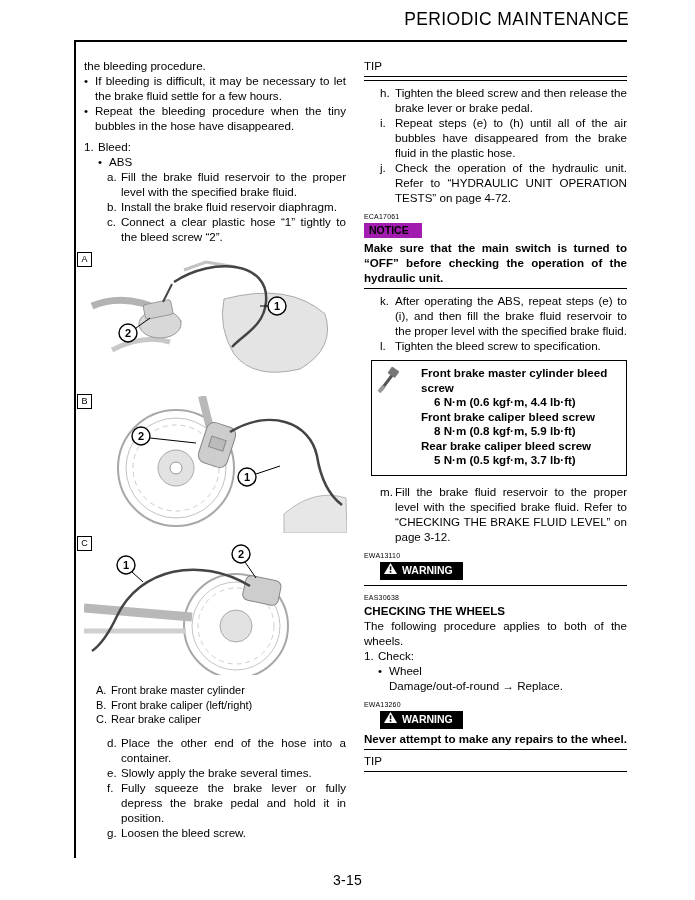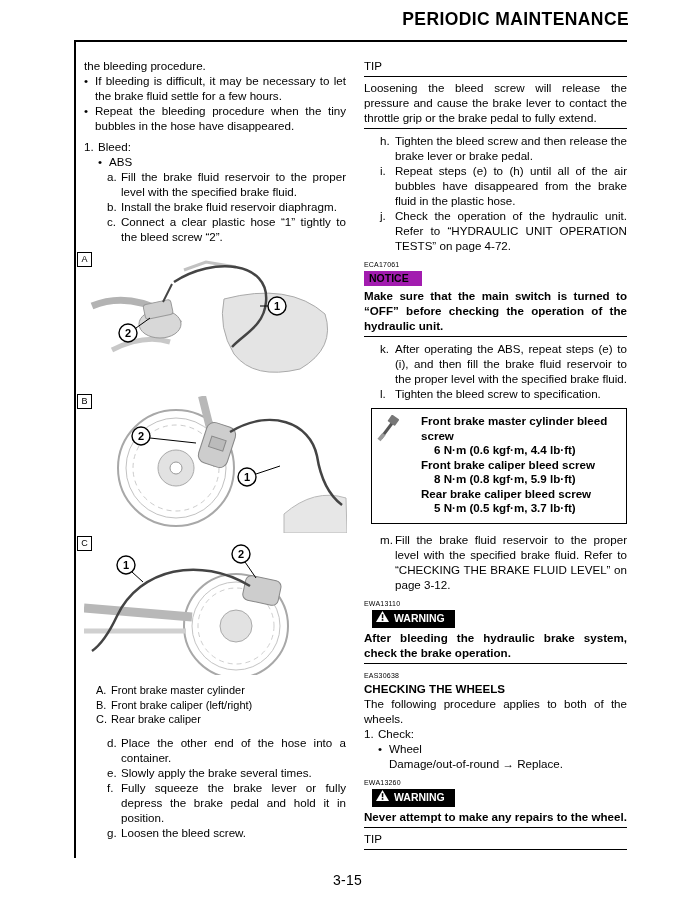--- a/index.html
+++ b/index.html
@@ -2,21 +2,21 @@
 <html><head>
 <meta charset="utf-8">
 <style>
   html,body{margin:0;padding:0}
   body{
     width:695px;height:900px;position:relative;overflow:hidden;
     background:#fff;color:#000;
     font-family:"Liberation Sans",sans-serif;
     -webkit-font-smoothing:antialiased;
   }
-  .header-title{position:absolute;top:9px;right:66px;font-size:17.5px;font-weight:700;letter-spacing:.4px}
+  .header-title{position:absolute;top:9px;right:66px;font-size:17.5px;font-weight:400;letter-spacing:.4px}
   .rule-top{position:absolute;top:40px;left:74px;width:553px;height:2px;background:#000}
   .rule-left{position:absolute;top:40px;left:74px;width:2px;height:818px;background:#000}
 
   .col{position:absolute;top:58px;font-size:11.6px;line-height:15px}
   .col-left{left:84px;width:262px}
   .col-right{left:364px;width:263px}
 
   .just{text-align:justify;margin:0}
   .li{display:flex;align-items:flex-start}
   .li .mk{flex:none}
@@ -40,21 +40,21 @@
   }
   .co{font-family:"Liberation Sans",sans-serif;font-size:11px;font-weight:700;fill:#000}
   .cap{display:flex;margin-left:12px;font-size:11px;line-height:14.5px}
   .cap .mk{flex:none;width:15px}
 
   
   .tip-label{font-weight:400}
   .rule{height:1px;background:#000;margin:3px 0 3px}
   .code{font-size:7px;line-height:9px;margin-top:7px;letter-spacing:.2px}
   .badge-notice{display:inline-block;background:#a21caf;color:#000;font-weight:700;font-size:10.5px;line-height:14px;padding:0 13px 1px 5px;margin:2px 0 2px}
-  .badge-warn{display:inline-flex;align-items:center;gap:5px;background:#000;color:#fff;font-weight:700;font-size:10.5px;line-height:15px;padding:1px 10px 2px 4px;margin:2px 8px 2px}
+  .badge-warn{display:inline-flex;align-items:center;gap:5px;background:#000;color:#fff;font-weight:700;font-size:10.5px;line-height:15px;padding:1px 10px 2px 4px;margin:2px 16px 2px}
   .bold{font-weight:700}
   .sec-head{font-weight:700;margin-top:1px}
 
   .spec{border:1.5px solid #000;display:flex;gap:20px;padding:5px 4px 7px 5px;margin:7px 0 8px 7px;font-weight:700;line-height:14.5px}
   .spec .icon-col{flex:none;width:24px;padding-top:1px}
   .spec .names{flex:1}
   .spec .val{padding-left:13px}
 
   .page-num{position:absolute;bottom:12px;left:0;width:695px;text-align:center;font-size:14px;letter-spacing:.3px}
 </style>
@@ -194,21 +194,20 @@
       <span class="tx">Loosen the bleed screw.</span>
     </div>
 
   </div>
 
   <div class="col col-right">
 
     <div>
       <div class="tip-label">TIP</div>
       <div class="rule"></div>
-      <p class="just">Loosening the bleed screw will release the pressure and cause the brake lever to contact the throttle grip or the brake pedal to fully extend.</p>
       <div class="rule"></div>
     </div>
 
     <div class="li rsub mt4">
       <span class="mk">h.</span>
       <span class="tx">Tighten the bleed screw and then release the brake lever or brake pedal.</span>
     </div>
     <div class="li rsub">
       <span class="mk">i.</span>
       <span class="tx">Repeat steps (e) to (h) until all of the air bubbles have disappeared from the brake fluid in the plastic hose.</span>
@@ -264,21 +263,20 @@
           <span>
             <svg width="13" height="11" viewBox="0 0 13 11">
               <path d="M6.5 0 L13 11 H0 Z" fill="#fff"></path>
               <rect x="5.8" y="3.2" width="1.5" height="4" fill="#000"></rect>
               <circle cx="6.55" cy="8.9" r="0.95" fill="#000"></circle>
             </svg>
           </span>
           <span>WARNING</span>
         </span>
       </div>
-      <p class="just bold">After bleeding the hydraulic brake system, check the brake operation.</p>
       <div class="rule"></div>
     </div>
 
     <div>
       <div class="code">EAS30638</div>
       <div class="sec-head">CHECKING THE WHEELS</div>
       <p class="just">The following procedure applies to both of the wheels.</p>
       <div class="li">
         <span class="mk w14">1.</span>
         <span class="tx">Check:</span>

